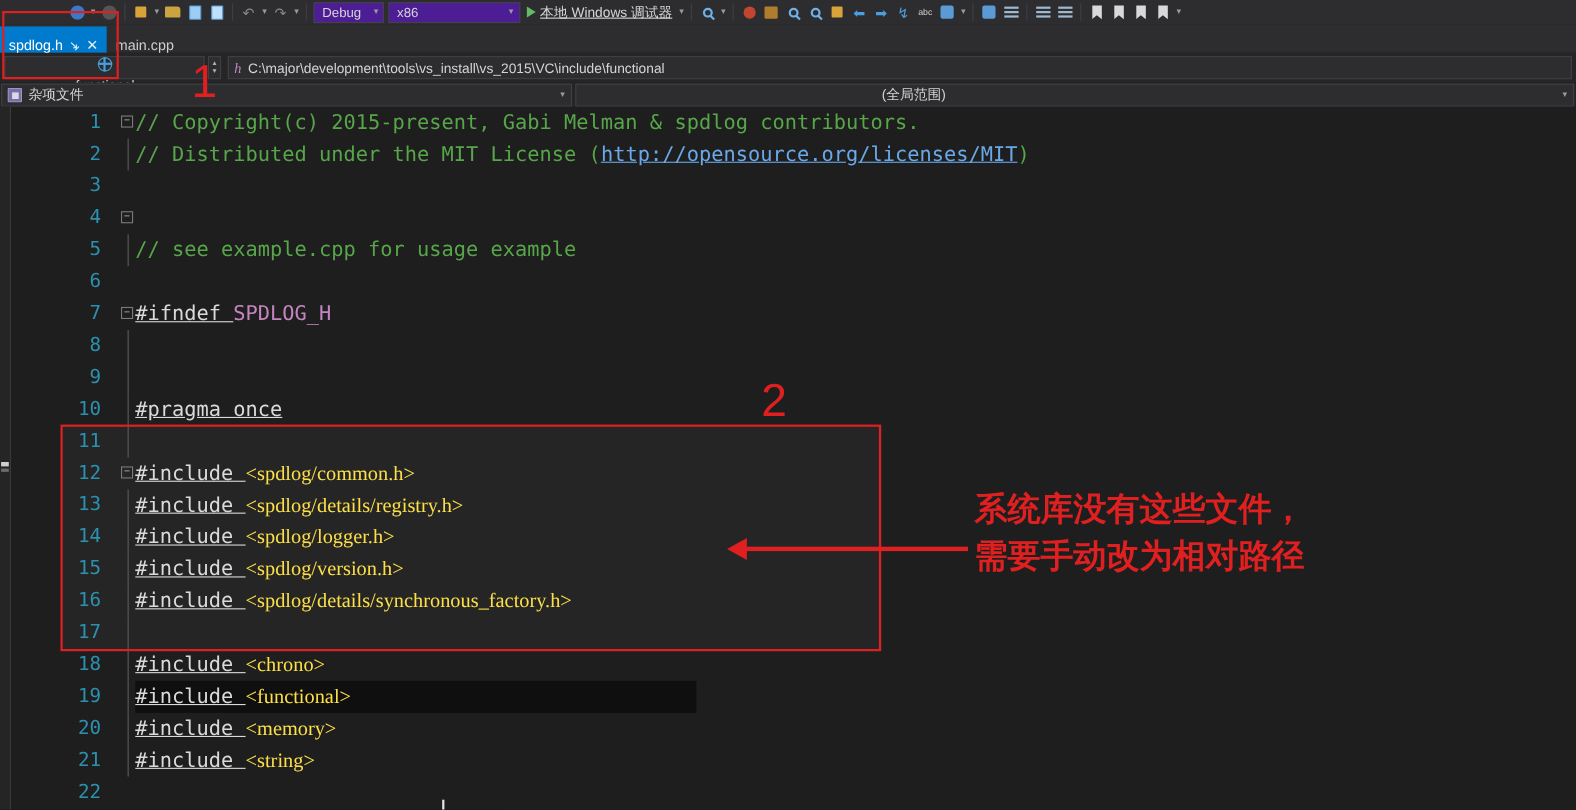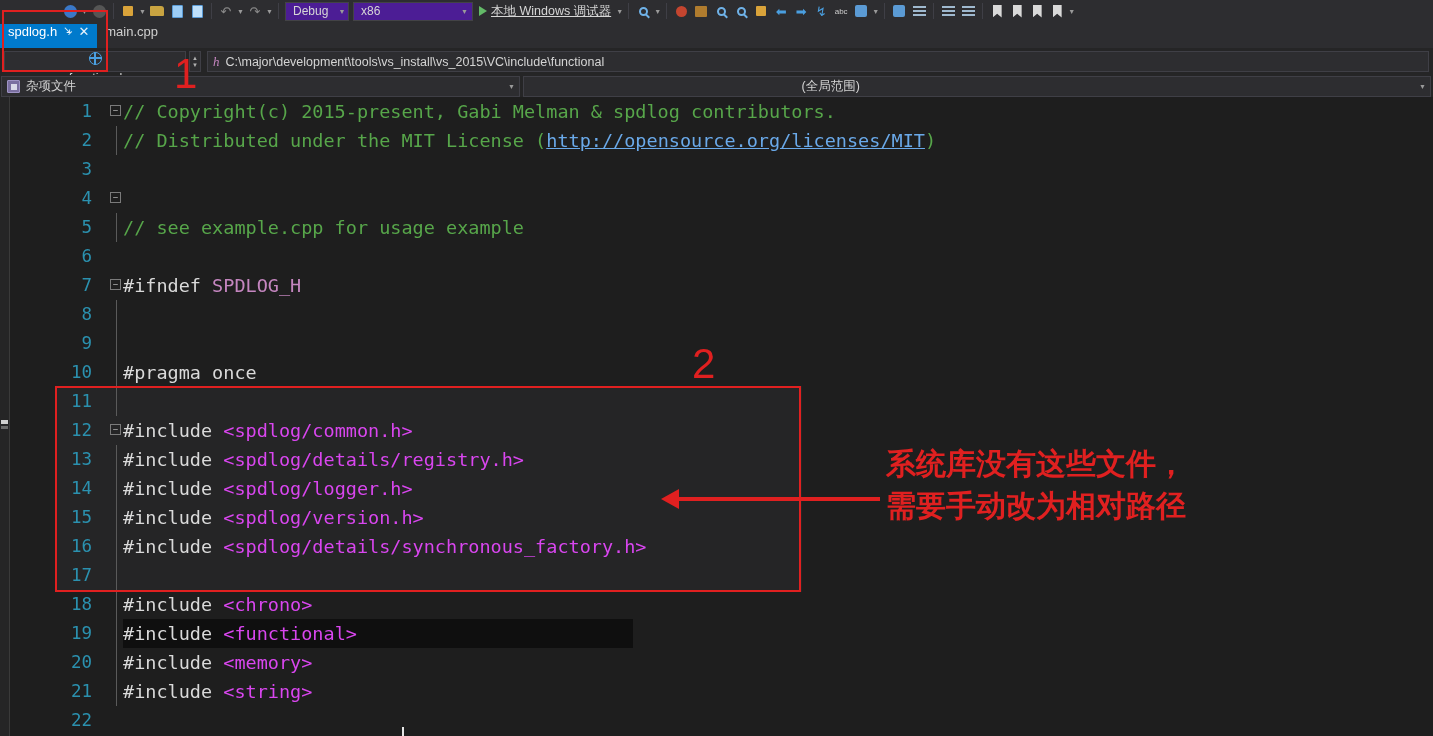--- a/index.html
+++ b/index.html
@@ -54,21 +54,21 @@
   .g-abc    { font-size:8px;color:#cfcfcf; }
   .g-tomato { width:11px;height:11px;border-radius:50%;background:#c4452f; }
   .g-tool   { width:12px;height:11px;background:#b07c2e;border-radius:1px; }
 
   
   .tabstrip {
     position:absolute; left:0; top:22px; width:1433px; height:26px;
     background:#2d2d30; display:flex; align-items:flex-end;
   }
   .tab {
-    height:24px; display:flex; align-items:flex-start; gap:6px; padding:0 8px;
+    height:24px; display:flex; align-items:flex-end; gap:6px; padding:0 8px;
     font-size:13px; color:#cfcfcf; white-space:nowrap;margin-top:15px;
   }
   .tab.active { background:#007acc; color:#ffffff; }
   .tab .pin { font-size:11px; color:#e6f2fb; transform:rotate(45deg); }
   .tab .cls { font-size:13px; color:#e6f2fb; }
 
   
   .navbar {
     position:absolute; left:0; top:48px; width:1433px; height:27px;
     background:#252526; display:flex; align-items:center;
@@ -121,23 +121,23 @@
   .fold {
     position:absolute; left:110px; top:8px; width:11px; height:11px;
     border:1px solid #7a7a7a; color:#b0b0b0; font-size:9px; line-height:9px;
     text-align:center; box-sizing:border-box;
   }
   .guide { position:absolute; left:116px; top:0; width:1px; height:29px; background:#5a5a5a; }
   .cur-line { position:absolute; left:123px; top:0; width:510px; height:29px; background:#0f0f0f; }
 
   .c-com { color:#57a64a; }
   .c-link{ color:#6aa9e9; text-decoration:underline; }
-  .c-pre { color:#dadada; }
+  .c-pre { color:#dadada;text-decoration:underline; }
   .c-mac { color:#c586c0; }
-  .c-str { color:#d946ef; }
+  .c-str { color:#fde047;font-family:Liberation Serif, serif; }
 
   .caret { position:absolute; width:1.5px; height:22px; background:#e6e6e6; }
 
   
   .ann-box { position:absolute; border:2px solid #e02020; pointer-events:none; }
   .ann-fill{ position:absolute; background:#252526; }
   .ann-num { position:absolute; color:#e02020; font-family:"Liberation Sans",sans-serif; font-weight:400; }
   .ann-text{ position:absolute; color:#e02020; font-family:"DejaVu Sans",sans-serif; font-weight:bold;
              font-size:30px; line-height:42px; white-space:pre-line; }
   .arrow-line { position:absolute; height:4px; background:#e02020; }

